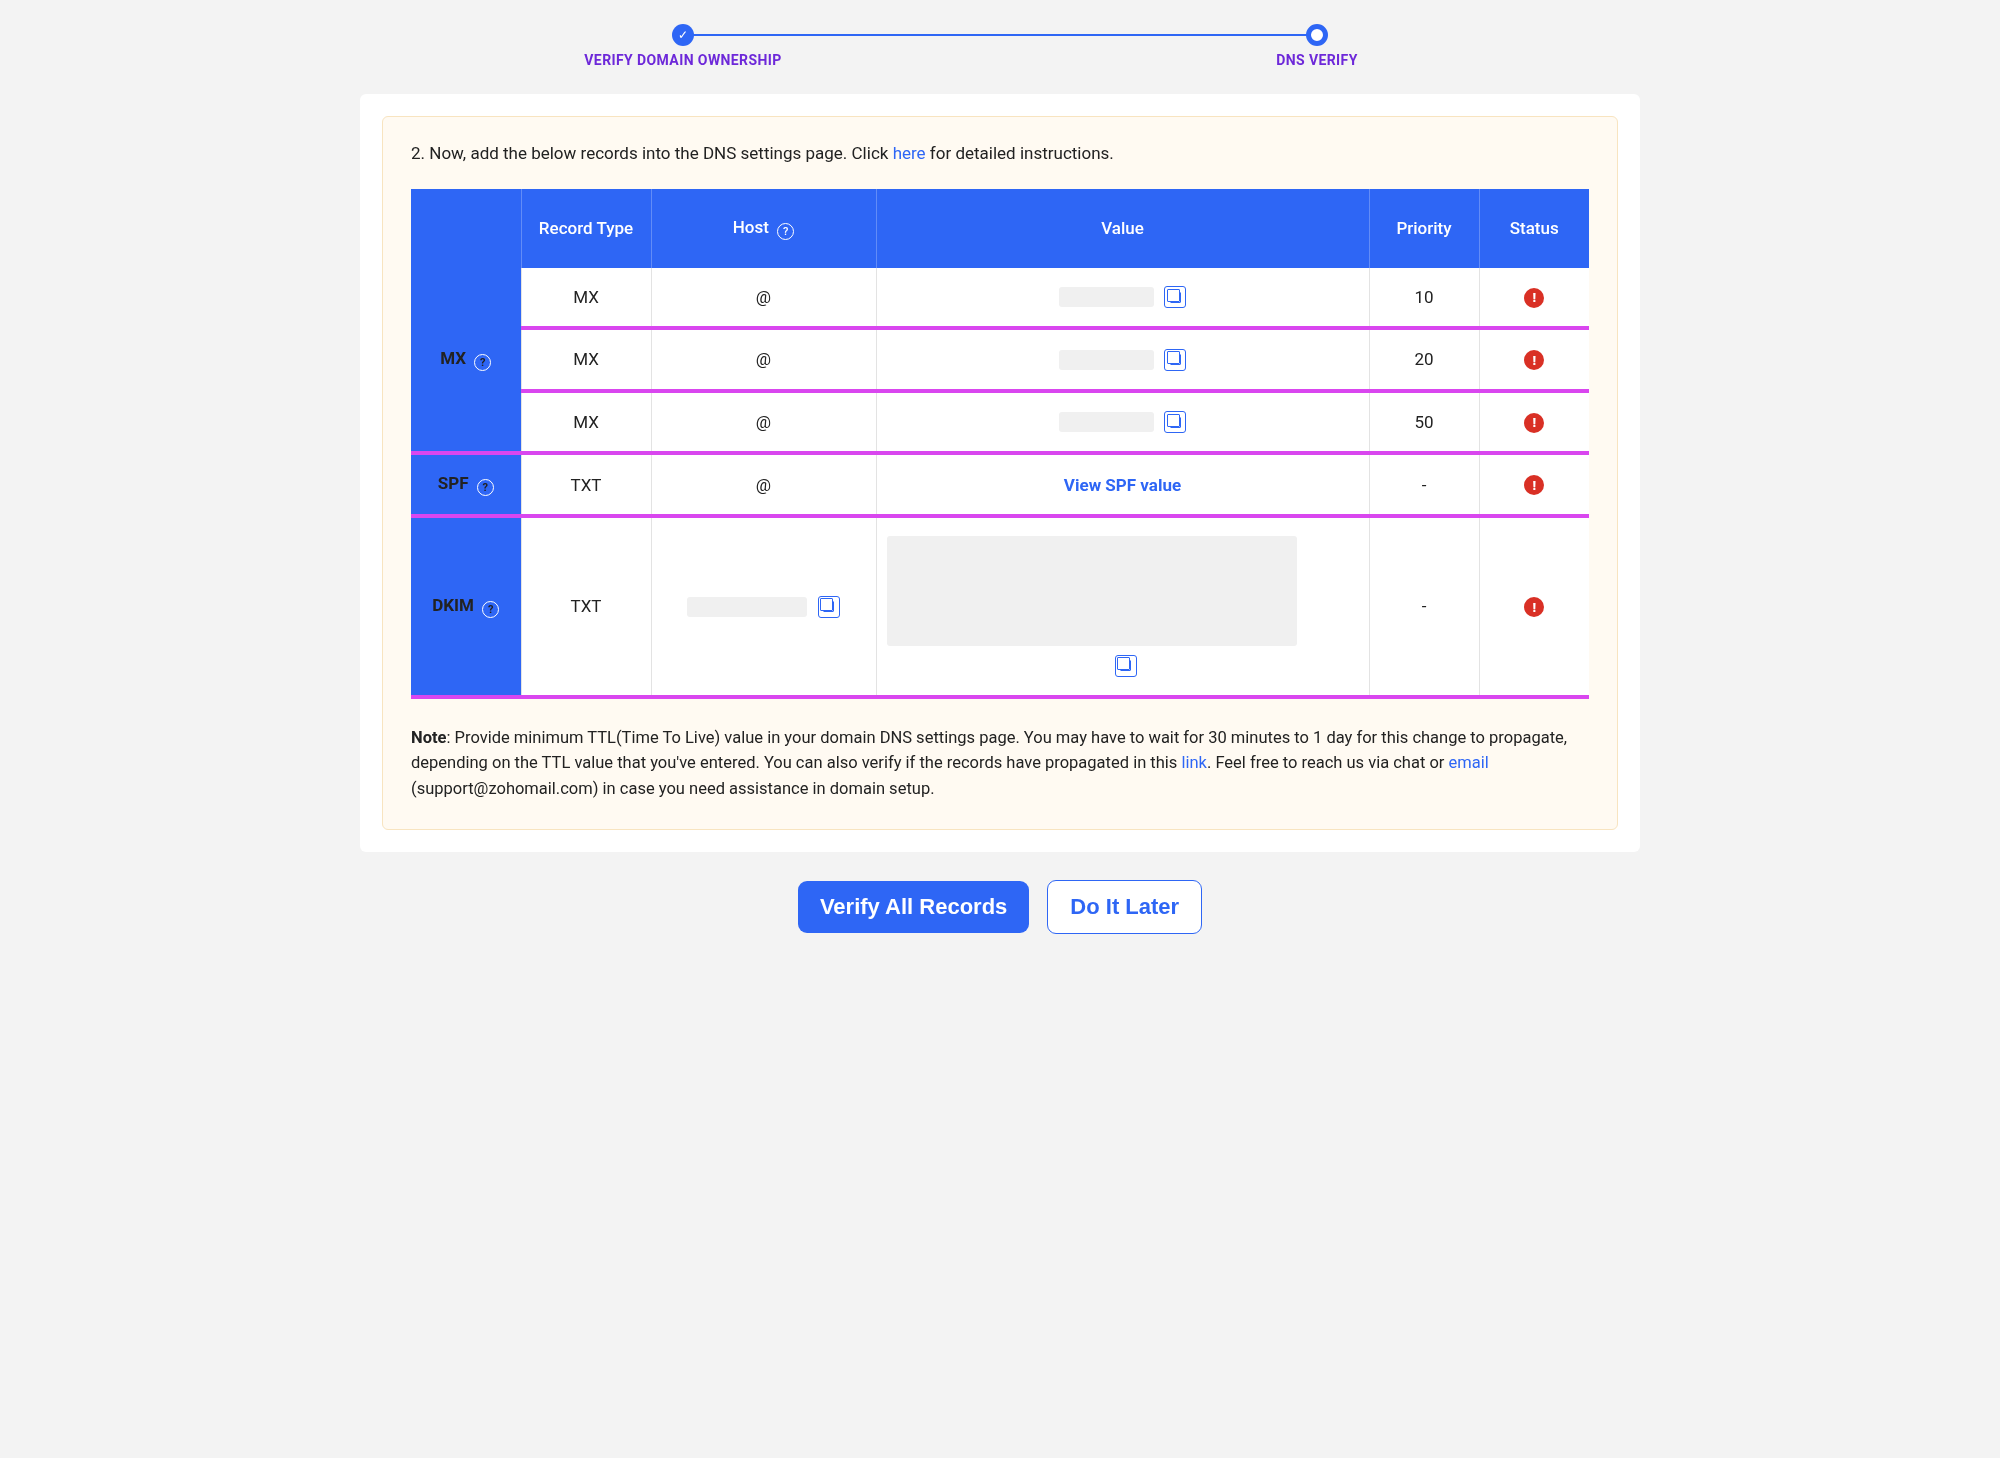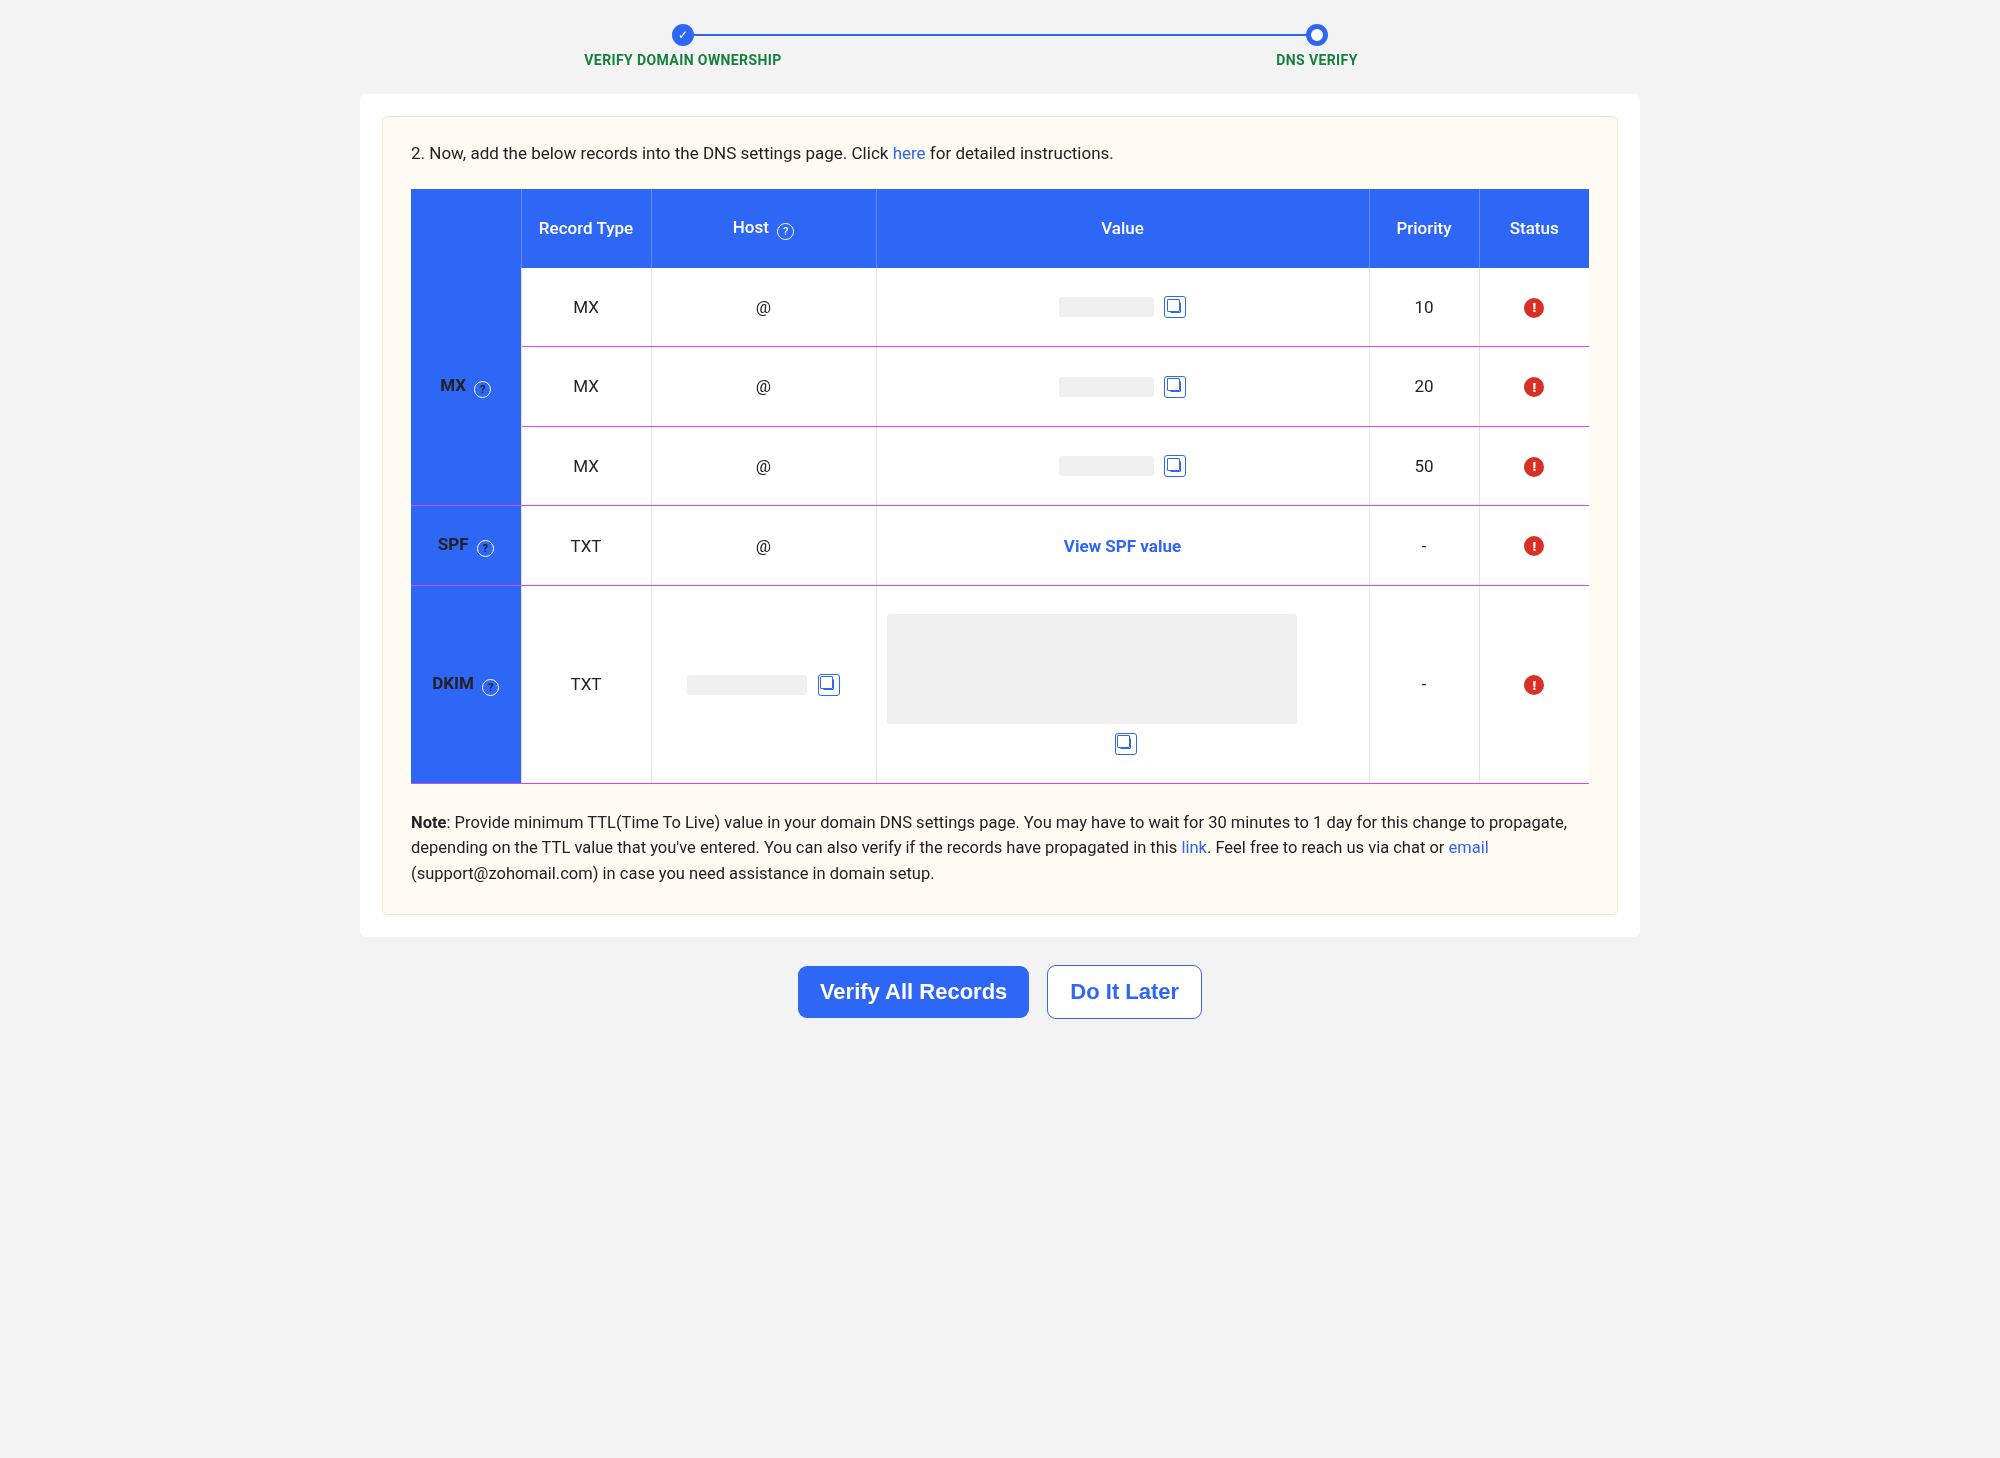--- a/index.html
+++ b/index.html
@@ -57,21 +57,21 @@
     background: #fff;
     border: 5px solid #2e66f5;
   }
   .step-label {
     position: absolute;
     top: 28px;
     white-space: nowrap;
     font-size: 14px;
     font-weight: 700;
     letter-spacing: 0.4px;
-    color: #15803d;
+    color: #6d28d9;
   }
   .check {
     color: #fff;
     font-size: 12px;
     line-height: 1;
   }
   
   .panel {
     background: #fff;
     border-radius: 6px;
@@ -103,22 +103,22 @@
     background: #2e66f5;
     color: #fff;
     font-weight: 500;
     font-size: 17px;
     padding: 28px 8px;
     border-right: 1px solid rgba(255,255,255,0.25);
     text-align: center;
   }
   table.dns th:last-child { border-right: none; }
   table.dns td {
-    padding: 28px 10px;
-    border-bottom: 1px solid #d946ef;
+    padding: 18px 10px;
+    border-bottom: 4px solid #d946ef;
     border-right: 1px solid #e3e3e3;
     text-align: center;
     font-size: 17px;
     color: #222;
     vertical-align: middle;
   }
   table.dns td:last-child { border-right: none; }
   td.group-label {
     background: #2e66f5;
     color: #fff;

